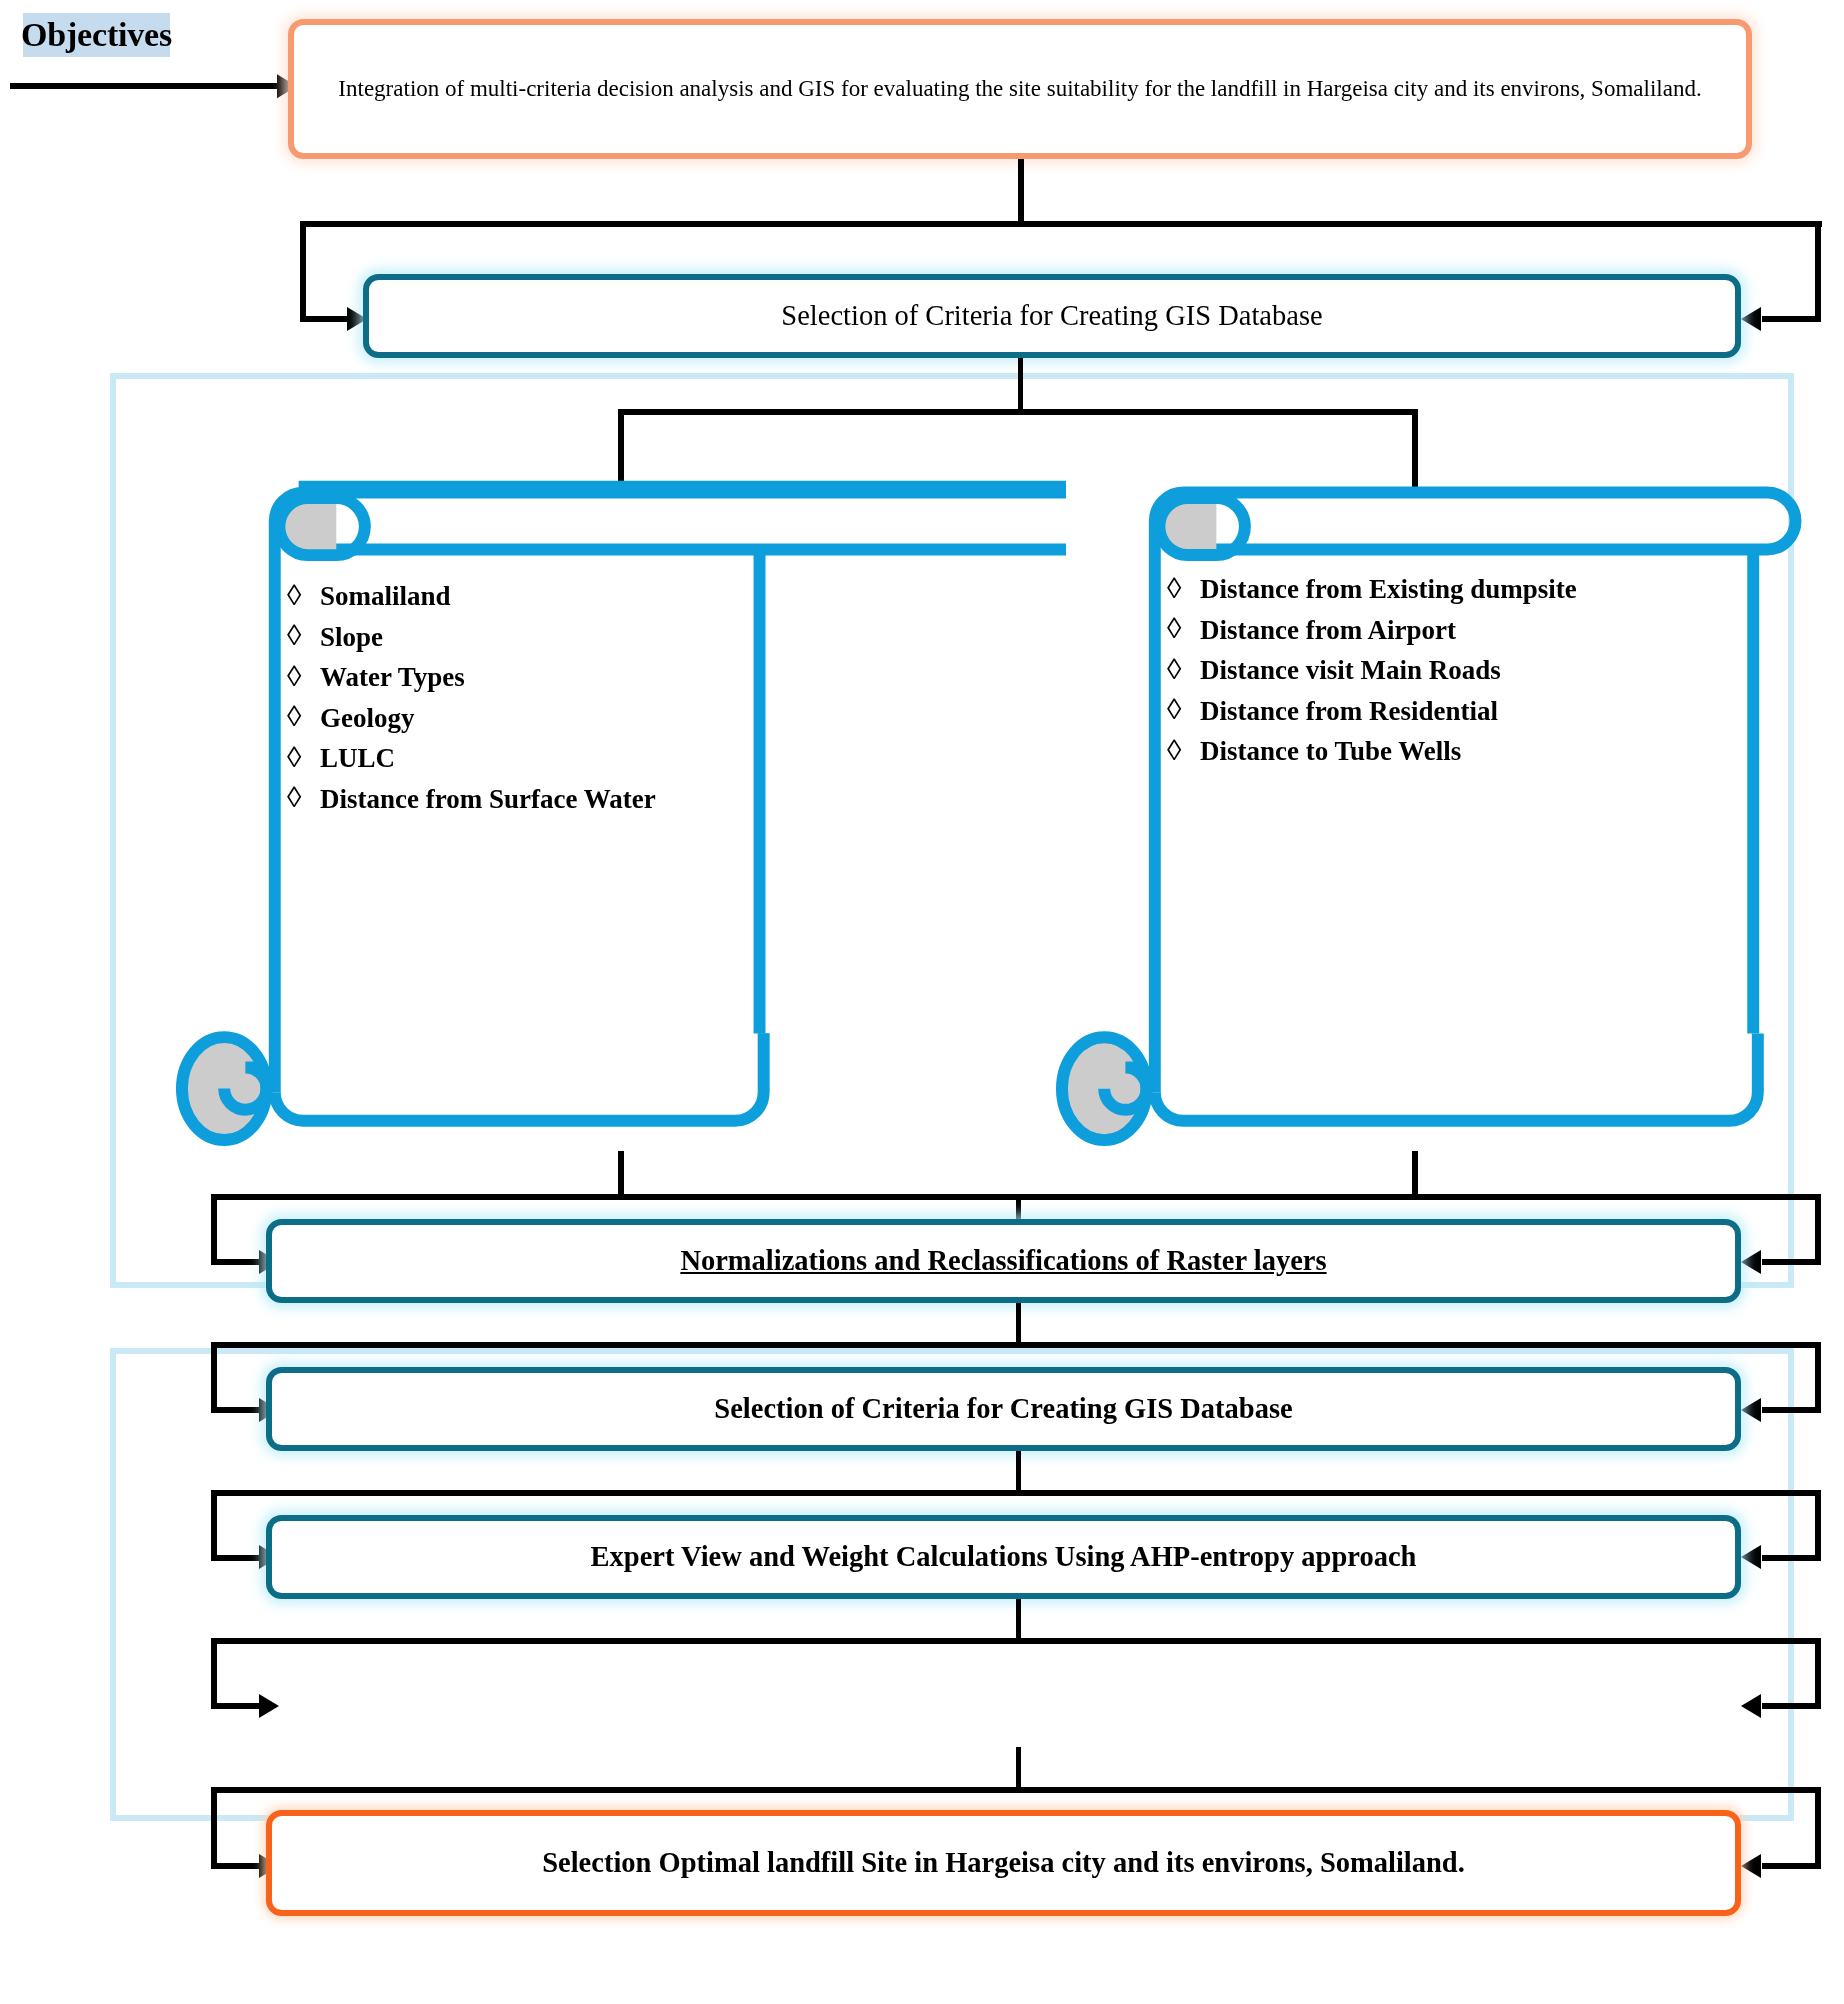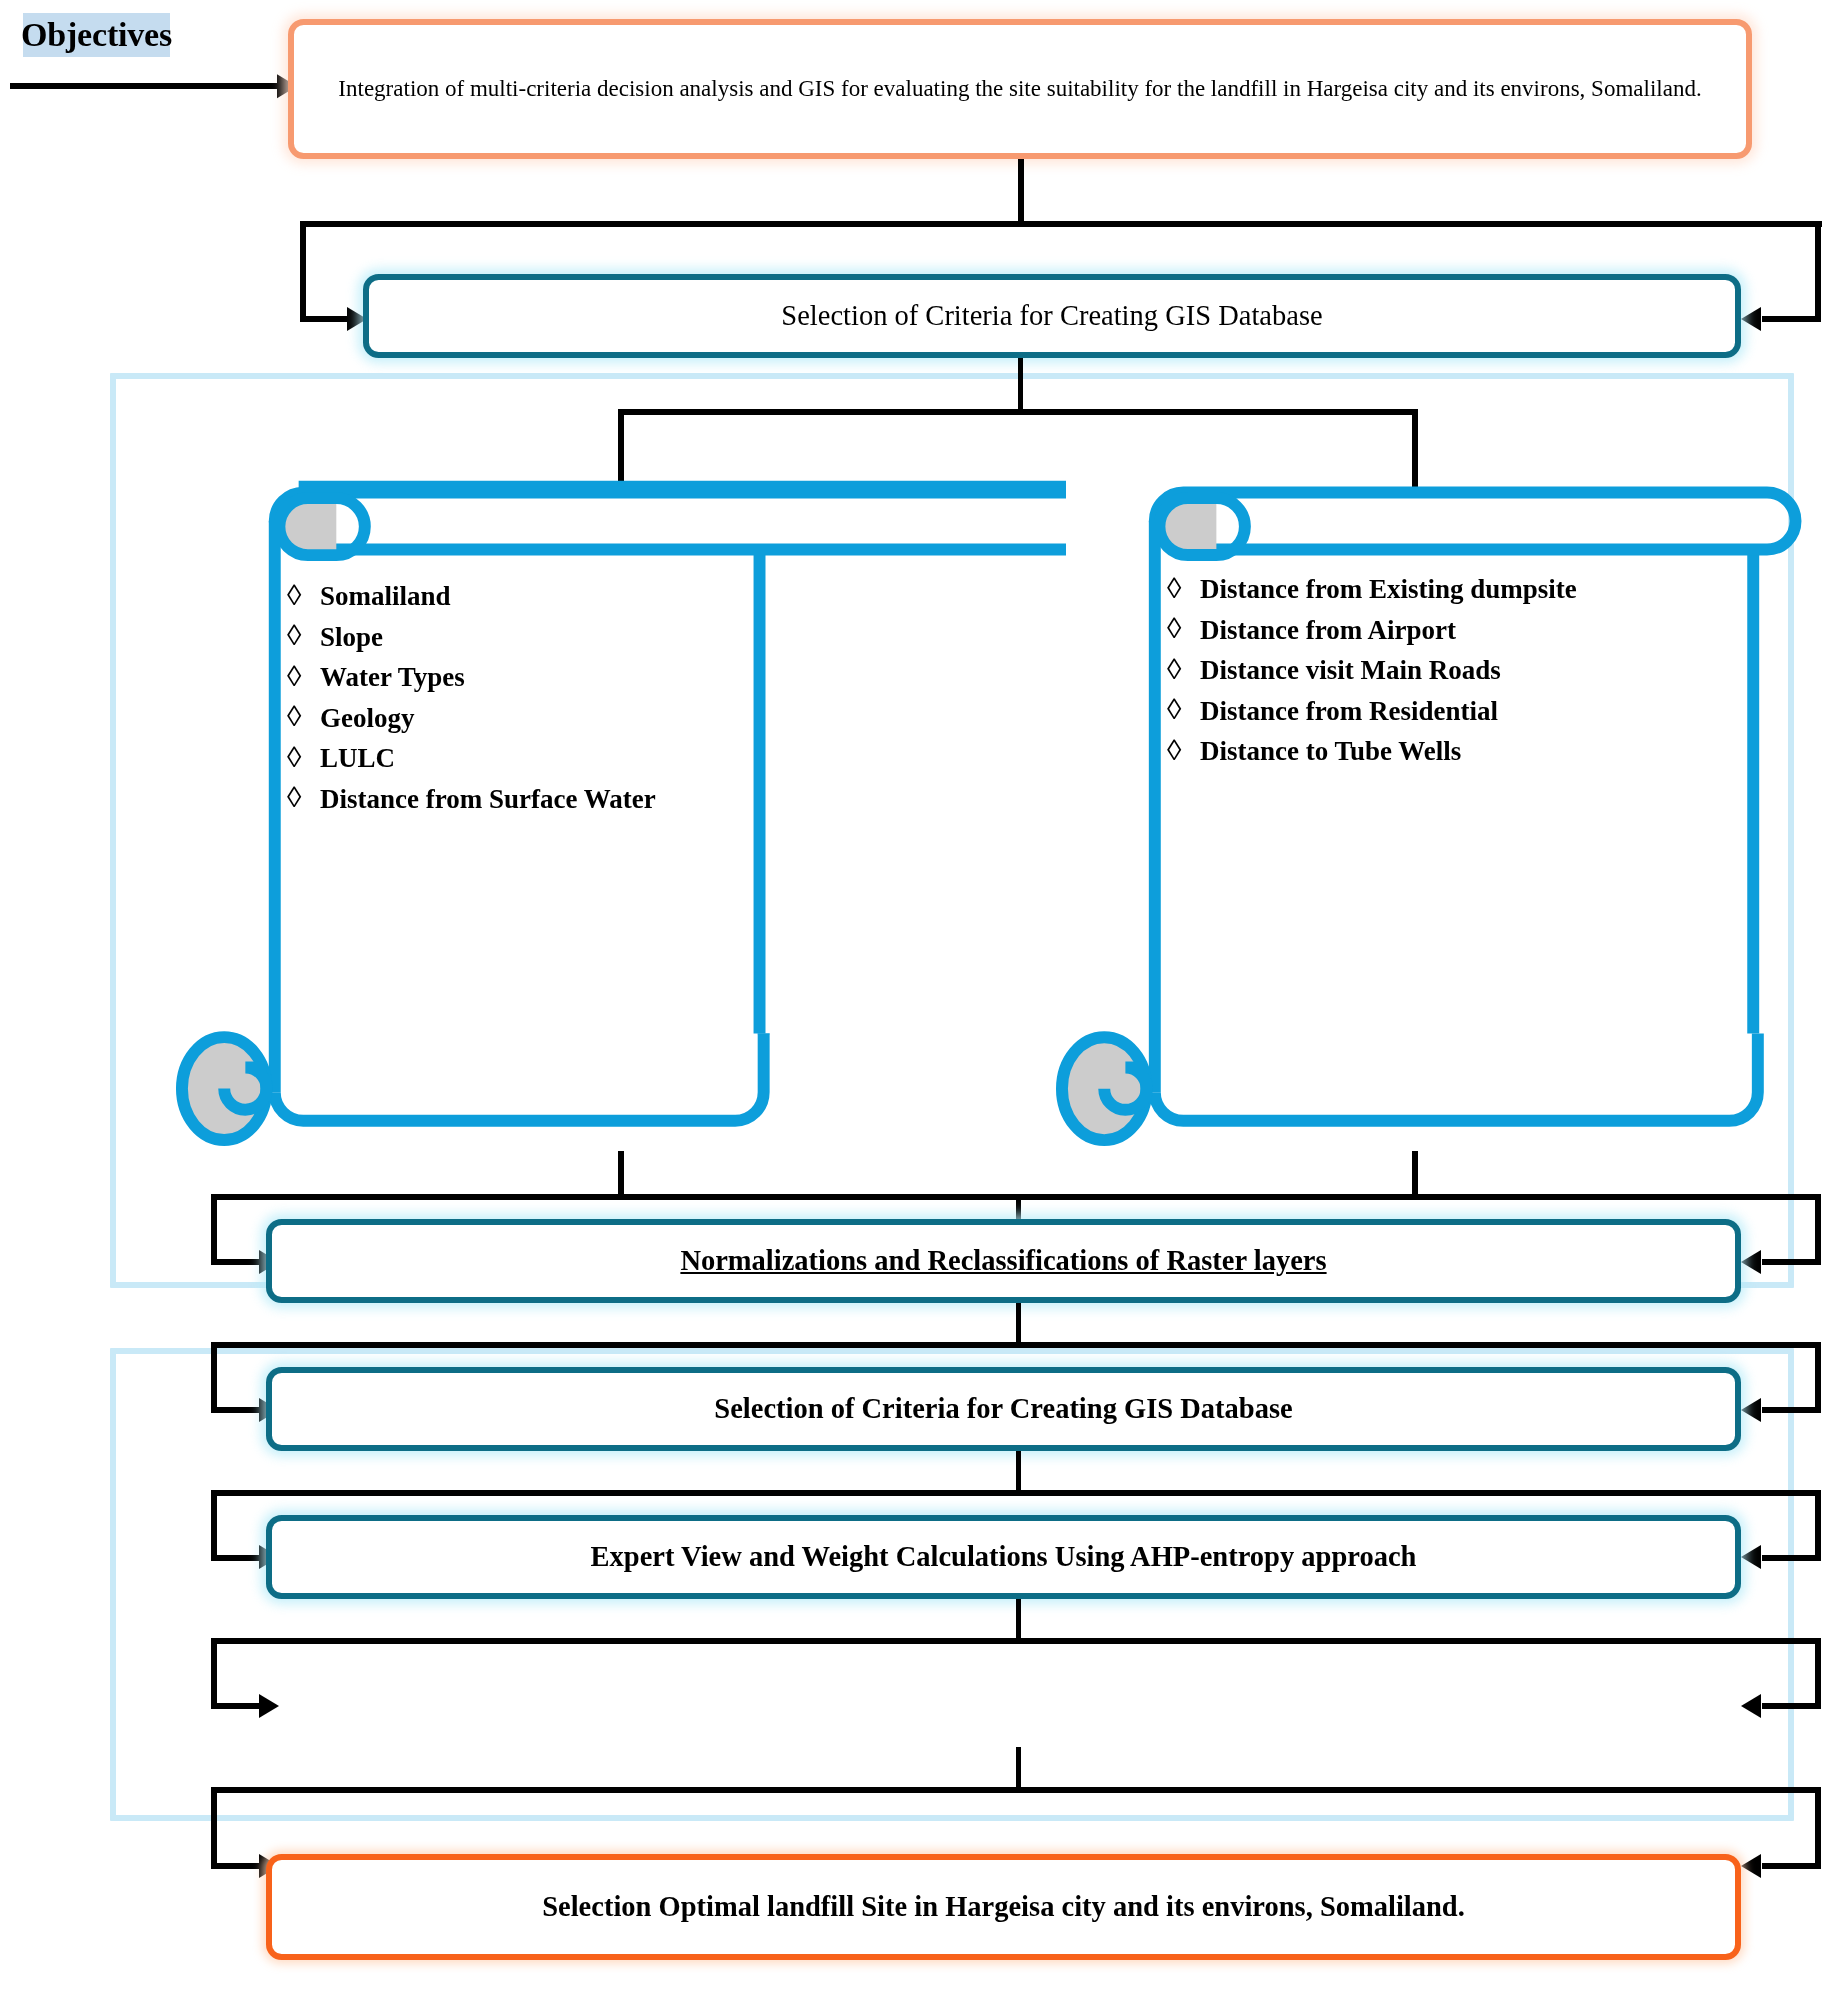--- a/index.html
+++ b/index.html
@@ -285,18 +285,18 @@
   <div class="ln vl abs" style="left:1016px; top:1747px; width:5px; height:41px;"></div>
 
   <div class="ln hl thick abs" style="left:211px; top:1787px; width:1610px;"></div>
   <div class="ln vl thick abs" style="left:211px; top:1787px; height:80px;"></div>
   <div class="ln vl thick abs" style="left:1815px; top:1787px; height:80px;"></div>
   <div class="ln hl thick abs" style="left:211px; top:1863px; width:51px;"></div>
   <div class="arr arr-r abs" style="left:259px; top:1866px; transform:translateY(-12px);"></div>
   <div class="ln hl thick abs" style="left:1762px; top:1863px; width:59px;"></div>
   <div class="arr arr-l abs" style="left:1741px; top:1866px; transform:translateY(-12px);"></div>
 
-  <div class="rbox orange-strong abs" style="left:266px; top:1810px; width:1475px; height:106px; font-size:28.5px; font-weight:700;margin-top:44px;">
+  <div class="rbox orange-strong abs" style="left:266px; top:1810px; width:1475px; height:106px; font-size:28.5px; font-weight:700;">
     <span class="txt">Selection Optimal  landfill  Site in Hargeisa city and its environs, Somaliland.</span>
   </div>
 
 </div>
 
 
 </body></html>

